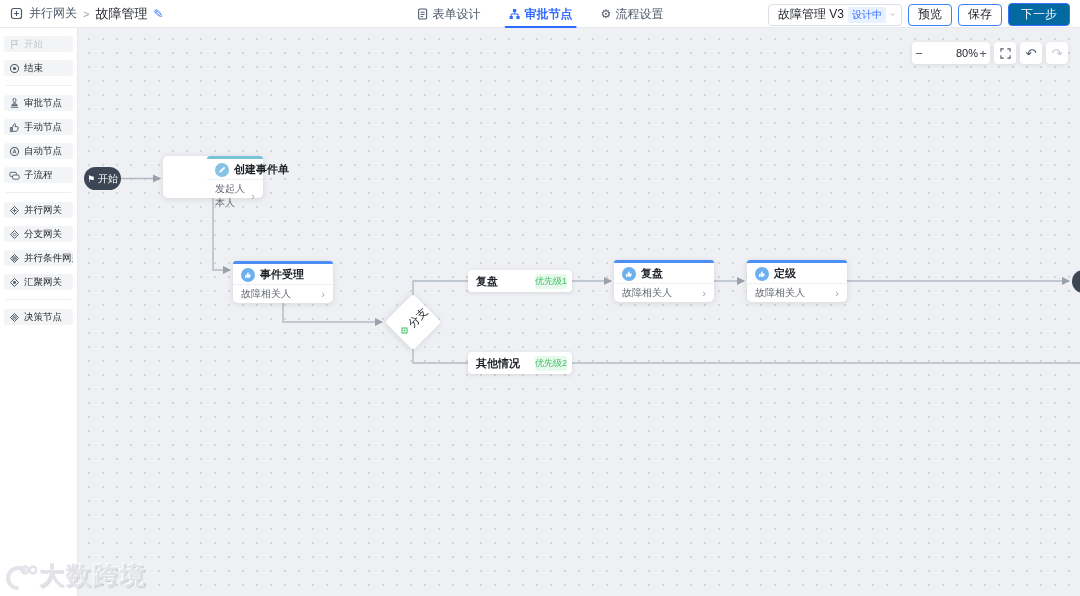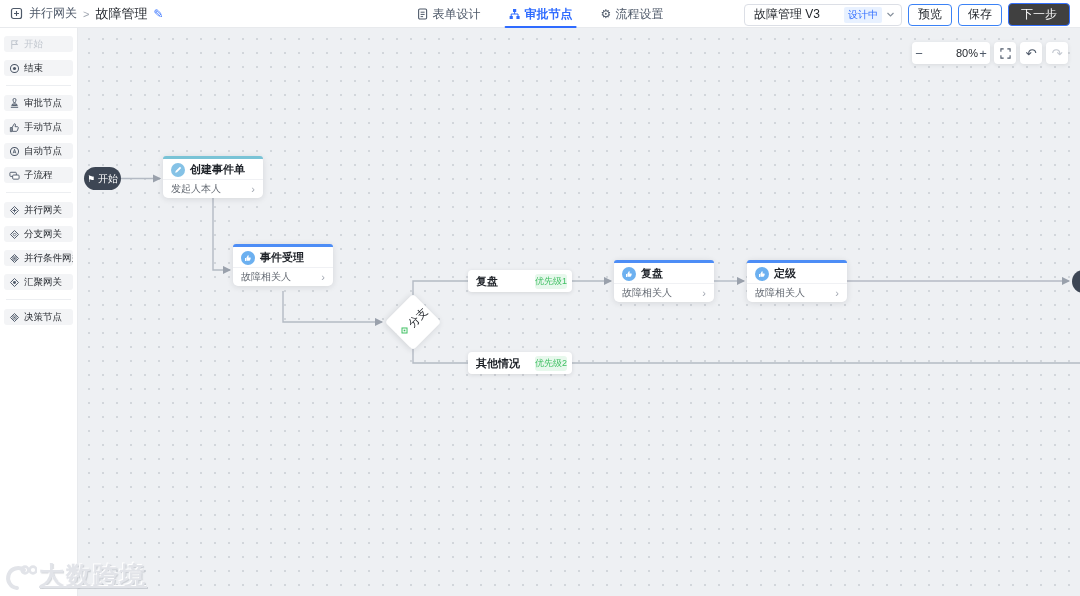--- a/index.html
+++ b/index.html
@@ -14,27 +14,27 @@
   .crumb-sep { color:#a0a6b0; font-size:11px; }
   .crumb-cur { font-size:13px; font-weight:normal; color:#1f2329; }
   .edit-pen { color:#3370ff; font-size:12px; cursor:pointer; }
   .tb-tabs { position:absolute; left:50%; transform:translateX(-50%); top:0; height:28px;
              display:flex; align-items:center; gap:28px; }
   .tab { display:flex; align-items:center; gap:4px; font-size:12px; color:#4e5969; height:28px; cursor:pointer; position:relative; }
   .tab.active { color:#2f6bff; font-weight:bold; }
   .tab.active::after { content:""; position:absolute; left:-4px; right:-4px; bottom:0; height:2px; background:#2f6bff; border-radius:1px; }
   .tab svg { display:block; }
   .tb-right { position:absolute; right:10px; top:3px; display:flex; align-items:center; gap:6px; }
-  .ver-select { width:158px; height:22px; border:1px solid #dcdfe6; border-radius:4px; background:#fff;
+  .ver-select { width:134px; height:22px; border:1px solid #dcdfe6; border-radius:4px; background:#fff;
                 display:flex; align-items:center; padding:0 6px 0 9px; gap:4px; cursor:pointer; }
   .ver-name { font-size:12px; color:#1f2329; flex:1; white-space:nowrap; }
   .status-badge { font-size:10px; color:#3370ff; background:#e8f1ff; border-radius:2px; padding:1px 4px; white-space:nowrap;text-align:right; }
   .btn { height:22px; border:1px solid #3b82f6; background:#fff; border-radius:4px; font-size:12px;
          color:#1f2329; padding:0 9px; display:flex; align-items:center; cursor:pointer; }
-  .btn-primary { background:#404040; border-color:#3370ff; color:#fff; padding:0 12px; height:23px; }
+  .btn-primary { background:#0369a1; border-color:#3370ff; color:#fff; padding:0 12px; height:23px; }
 
   
   .sidebar { position:absolute; top:28px; left:0; width:78px; bottom:0; background:#fff;
              border-right:1px solid #e8eaed; padding:8px 4px 0 4px; z-index:20; }
   .side-item { height:16px; background:#f3f4f6; border-radius:3px; display:flex; align-items:center;
                gap:4px; padding:0 5px; margin-bottom:8px; font-size:10px; color:#1f2329; cursor:grab; white-space:nowrap; overflow:hidden; }
   .side-item .lbl { transform:scale(.95); transform-origin:left center; }
   .side-item.disabled { color:#c2c7cf; cursor:default; }
   .side-item svg { flex:none; }
   .side-div { height:1px; background:#eceef1; margin:9px 2px 9px 2px; }
@@ -84,21 +84,21 @@
   .zoom-btn { width:20px; height:20px; display:flex; align-items:center; justify-content:center;
               color:#4e5969; font-size:13px; cursor:pointer; }
   .zoom-val { font-size:11px; color:#1f2329;margin-left:32px; }
   .sq-btn { width:22px; justify-content:center; cursor:pointer; color:#4e5969; font-size:13px; }
   .btn-full { left:916px; } .btn-undo { left:942px; } .btn-redo { left:968px; color:#c4c9d1; }
 
   
   .watermark { position:absolute; left:3px; bottom:4px; z-index:40; display:flex; align-items:flex-end; gap:2px;
                color:#e2e4e9; pointer-events:none; }
   .wm-text { font-size:25px; font-weight:bold; letter-spacing:2px;
-             text-shadow:-1px -1px 0 rgba(255,255,255,.95), 1px 1px 1px rgba(175,180,188,.55);text-decoration:underline; }
+             text-shadow:-1px -1px 0 rgba(255,255,255,.95), 1px 1px 1px rgba(175,180,188,.55); }
 </style>
 </head>
 <body>
 
 <div class="topbar">
   <div class="tb-left">
     <svg width="13" height="13" viewBox="0 0 13 13">
       <rect x="1.5" y="1.5" width="10" height="10" rx="2" fill="none" stroke="#4e5969" stroke-width="1.2"></rect>
       <path d="M4 6.5 h5 M6.5 4 v5" stroke="#4e5969" stroke-width="1.1"></path>
     </svg>
@@ -259,37 +259,37 @@
     </svg>
   </div>
   <div class="ctl sq-btn btn-undo">↶</div>
   <div class="ctl sq-btn btn-redo">↷</div>
 
   <div class="start-pill">
     <span style="font-size:9px;">⚑</span>
     <span>开始</span>
   </div>
 
-  <div class="node-card" style="left:85px; top:128px;">
+  <div class="node-card" style="left:85px; top:128px;padding-left:44px;">
     <div class="accent accent-teal"></div>
     <div class="nc-head">
       <span class="nc-icon create">
         <svg width="8" height="8" viewBox="0 0 10 10">
             <path d="M1.5 8.5 l.6-2.3 L6.8 1.5 a.9.9 0 0 1 1.3 0 l.4.4 a.9.9 0 0 1 0 1.3 L3.8 7.9 Z" fill="#fff"></path>
           </svg>
       </span>
       <span class="nc-title">创建事件单</span>
     </div>
     <div class="nc-foot">
       <span class="nc-assignee">发起人本人</span>
       <span class="nc-chev">›</span>
     </div>
   </div>
 
-  <div class="node-card" style="left:155px; top:216px;">
+  <div class="node-card" style="left:155px; top:233px;">
     <div class="accent accent-blue"></div>
     <div class="nc-head">
       <span class="nc-icon manual">
         <svg width="8" height="8" viewBox="0 0 12 12">
             <path d="M1.5 6 h1.6 v4.5 H1.5 Z M3.6 10.2 h4.2 c.7 0 1.3-.45 1.5-1.1 l.8-2.6 c.2-.7-.3-1.4-1.05-1.4 H6.6 l.45-1.9 c.18-.8-.45-1.5-1.2-1.3 L3.6 5.6 Z" fill="#fff"></path>
           </svg>
       </span>
       <span class="nc-title">事件受理</span>
     </div>
     <div class="nc-foot">

